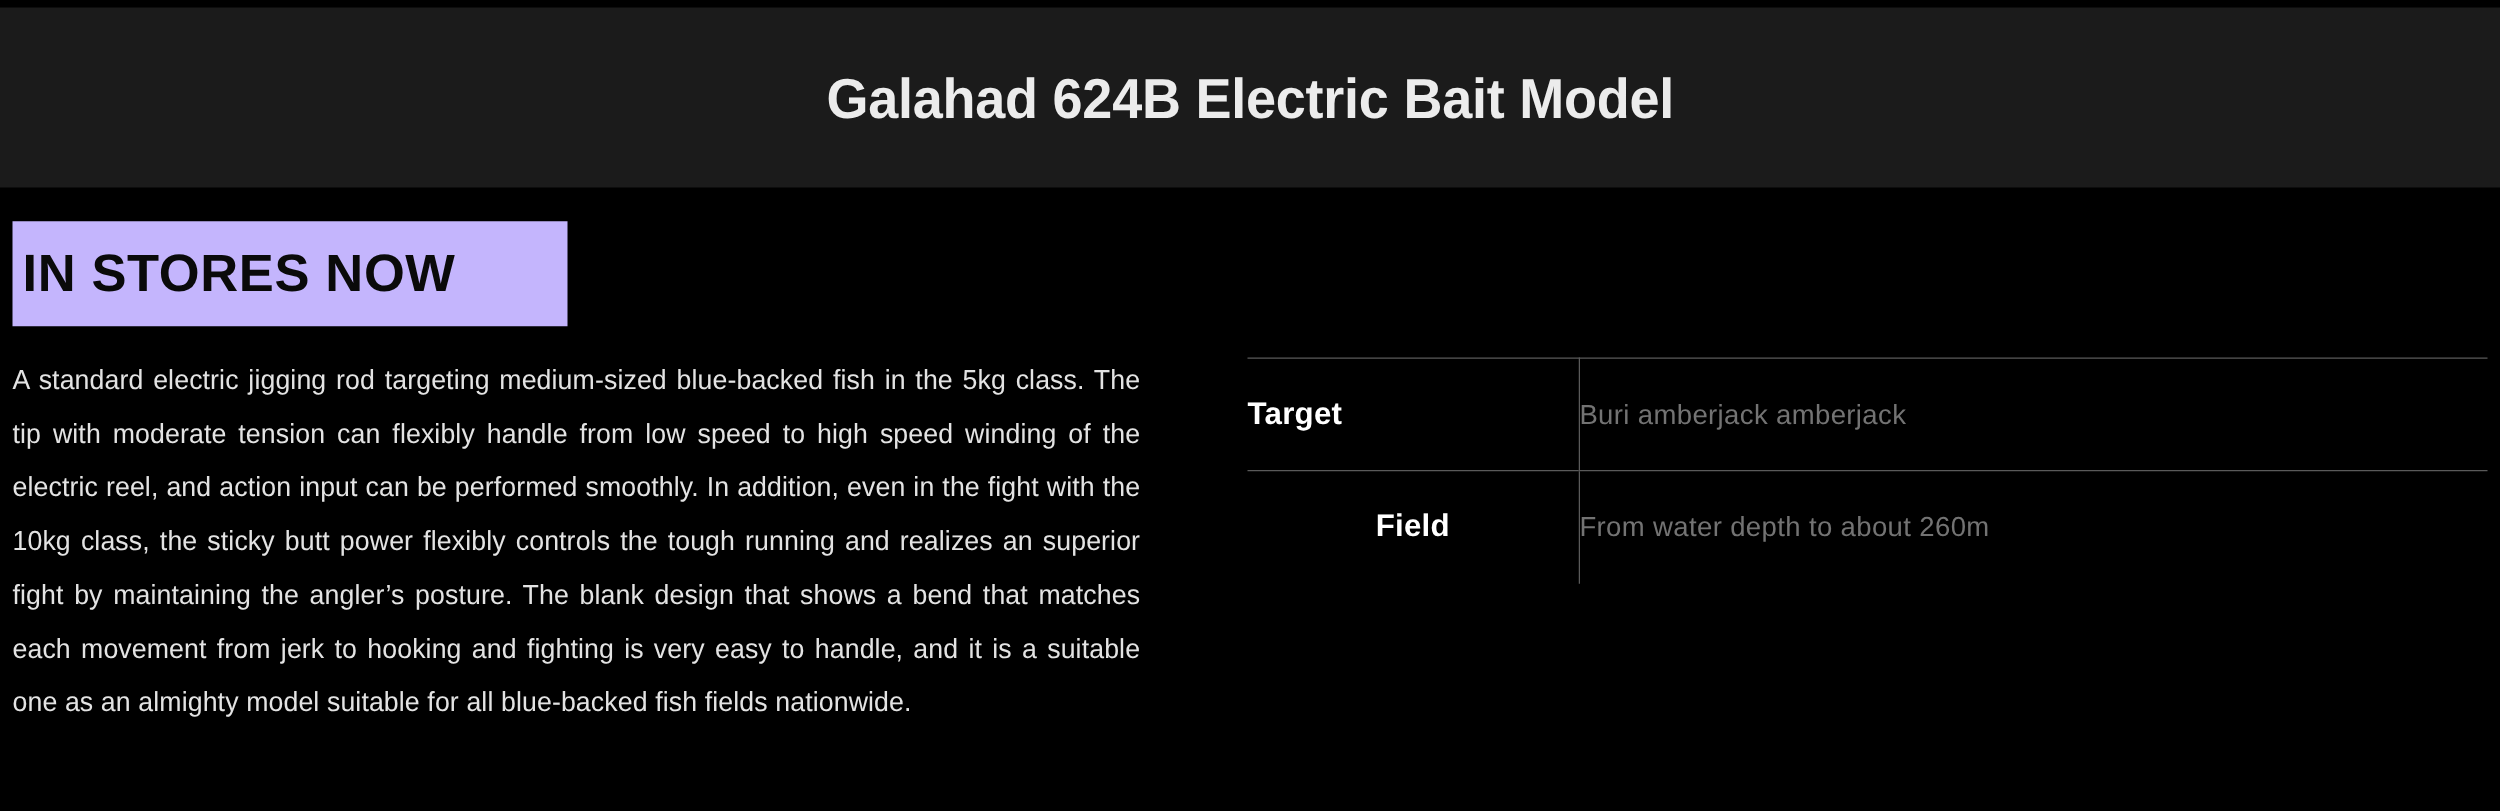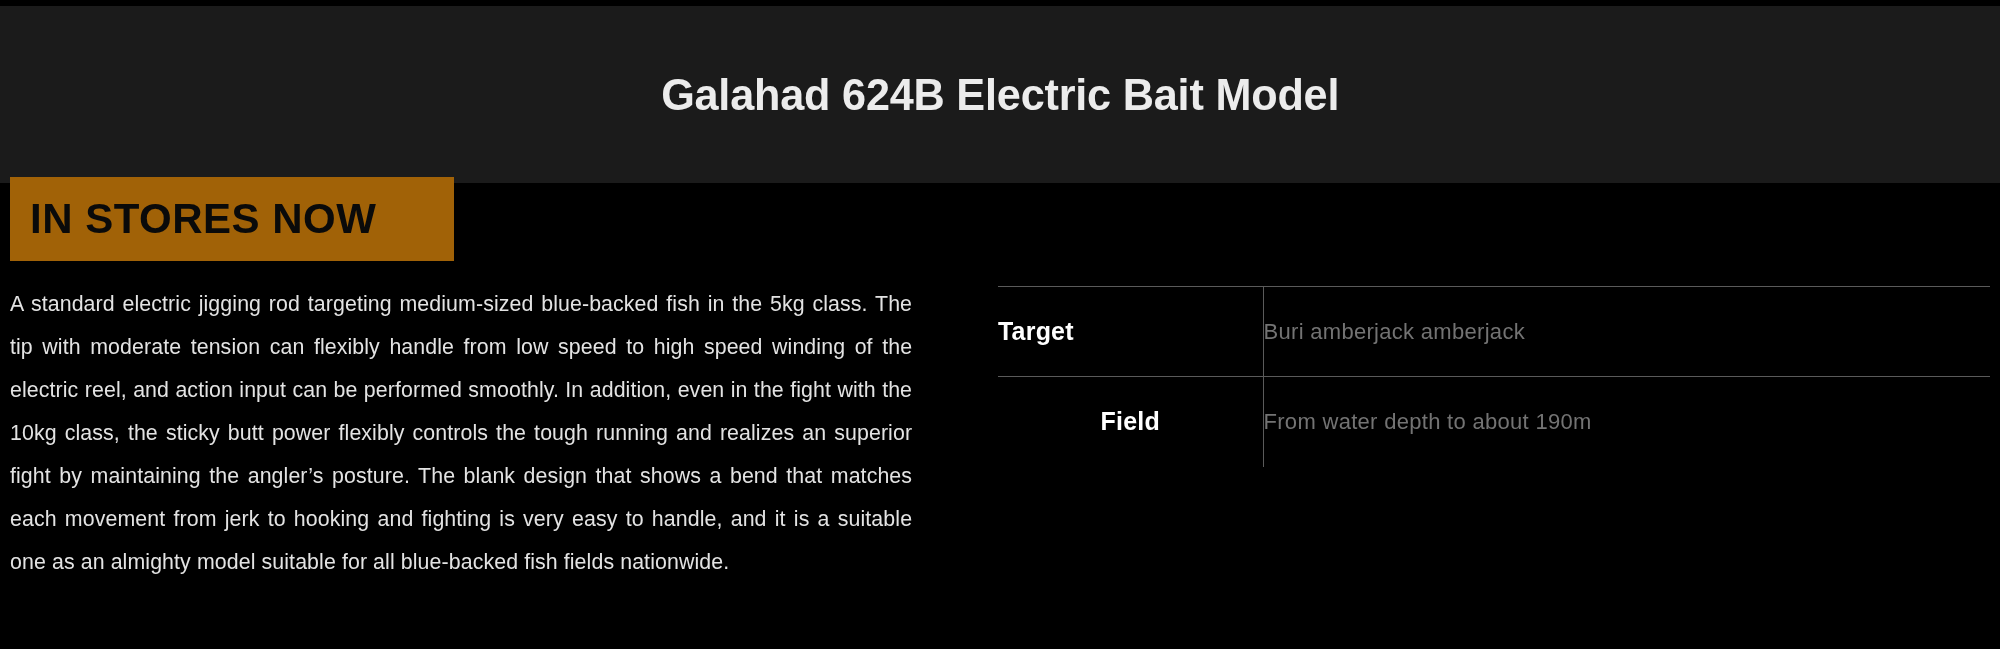--- a/index.html
+++ b/index.html
@@ -20,21 +20,21 @@
     height: 649px;
     background: #000000;
   }
 
   
   .header-band {
     position: absolute;
     left: 0;
     top: 6px;
     width: 2000px;
-    height: 177px;
+    height: 144px;
     background: #1b1b1b;
     display: flex;
     align-items: center;
     justify-content: center;
   }
   .header-title {
     color: #ececec;
     font-family: "Liberation Sans", "DejaVu Sans", sans-serif;
     font-size: 45px;
     font-weight: bold;
@@ -45,24 +45,24 @@
     white-space: nowrap;
   }
 
   
   .cta-banner {
     position: absolute;
     left: 10px;
     top: 177px;
     width: 444px;
     height: 84px;
-    background: #a16207;
+    background: #c4b5fd;
     display: flex;
     align-items: center;
-    padding-left: 20px;
+    padding-left: 8px;
   }
   .cta-label {
     color: #0a0a0a;
     font-family: "Liberation Sans", "DejaVu Sans", sans-serif;
     font-size: 42px;
     font-weight: bold;
     letter-spacing: 0.5px;
     line-height: 1;
     white-space: nowrap;
   }
@@ -162,20 +162,20 @@
 
     <div class="spec-table-wrap">
       <table class="spec-table">
         <tbody>
           <tr>
             <td class="spec-key">Target</td>
             <td class="spec-val">Buri amberjack amberjack</td>
           </tr>
           <tr>
             <td class="spec-key">Field</td>
-            <td class="spec-val">From water depth to about 190m</td>
+            <td class="spec-val">From water depth to about 260m</td>
           </tr>
         </tbody>
       </table>
     </div>
 
   </div>
 </div>
 
 </body></html>

